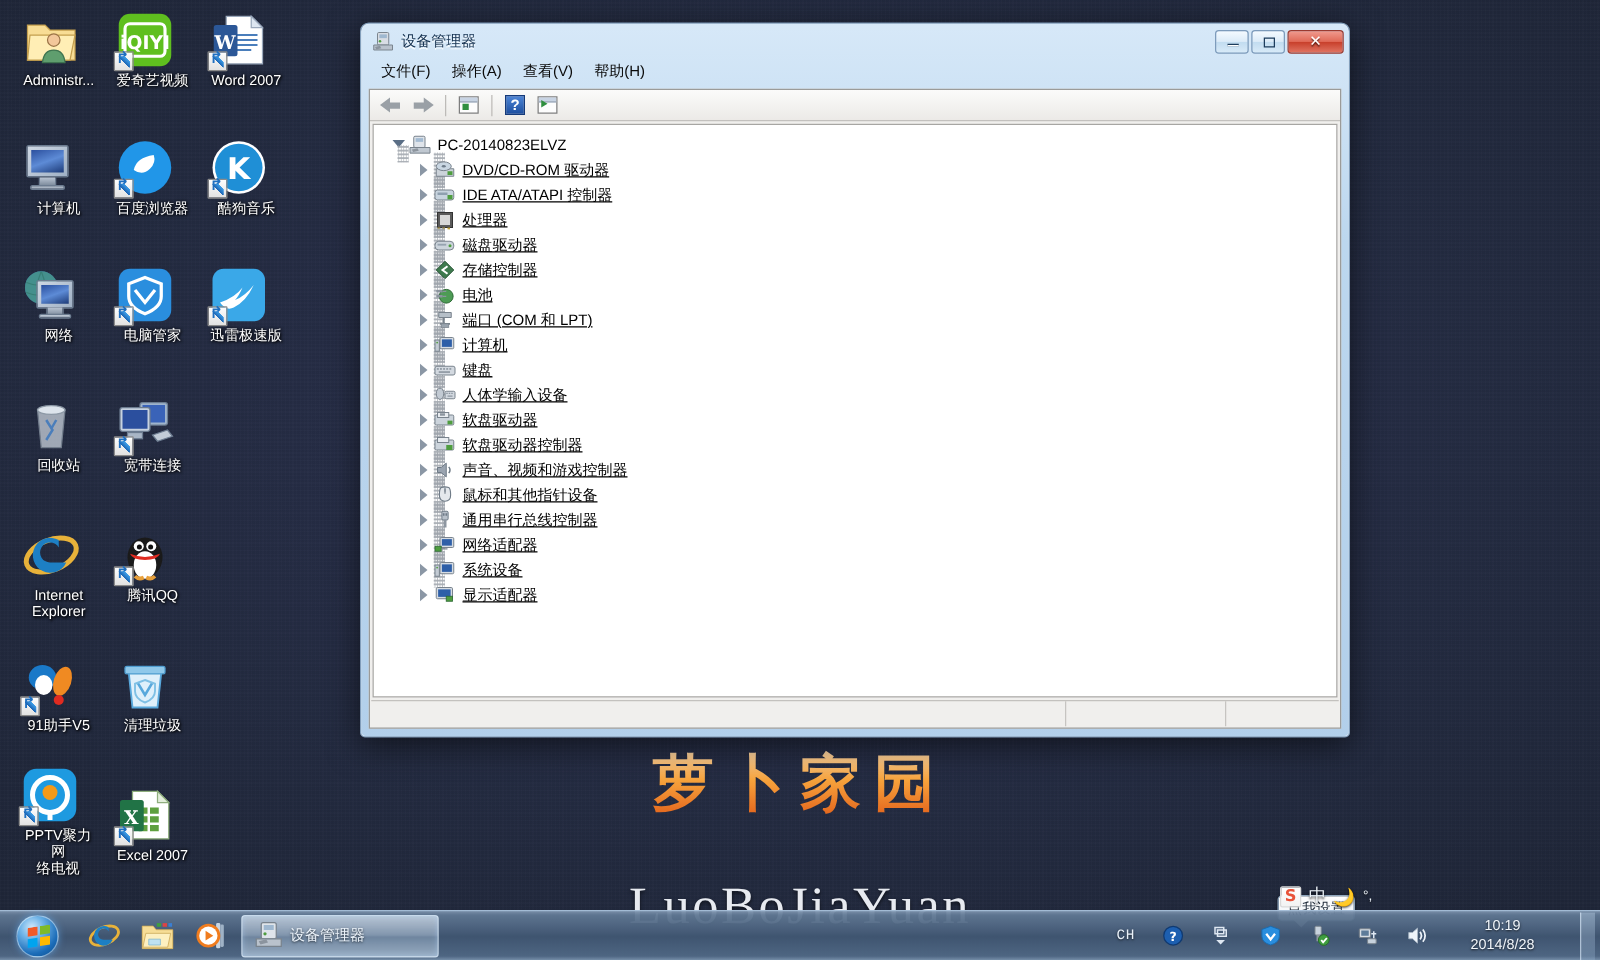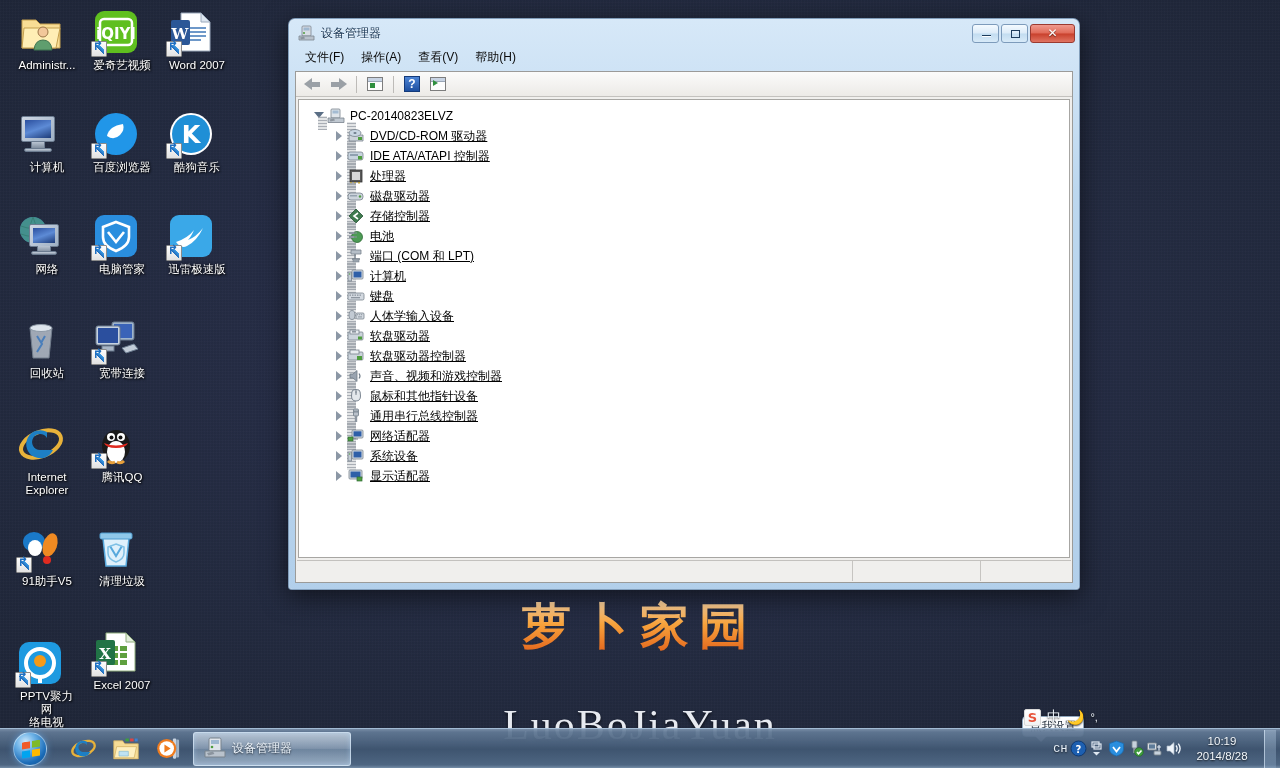--- a/index.html
+++ b/index.html
@@ -424,21 +424,21 @@
     border: 1px solid rgba(215,232,248,0.75);
     border-radius: 3px;
     background: linear-gradient(180deg, rgba(238,246,253,0.62) 0%, rgba(198,216,236,0.48) 48%, rgba(168,192,216,0.45) 52%, rgba(212,228,244,0.55) 100%);
     box-shadow: 0 0 5px rgba(180,215,250,0.45) inset;
     font-size: 12px; color: #edf4fb;
     text-shadow: 0 1px 2px rgba(0,0,0,0.7);
     cursor: default;
   }
   #tray {
     margin-left: auto;
-    display: flex; align-items: center; gap: 2px;
+    display: flex; align-items: center; gap: 22px;
     padding-right: 4px; height: 100%;
   }
   .tray-ico { width: 17px; height: 17px; position: relative; cursor: default; }
   #tray-ch {
     font-size: 11.5px; color: #e9f1f9; letter-spacing: .5px;
     text-shadow: 0 1px 2px rgba(0,0,0,0.7);
     font-family: "Liberation Mono", monospace;
     cursor: default;
   }
   #clock {
@@ -649,21 +649,21 @@
         <svg width="48" height="48" viewBox="0 0 48 48">
           <path d="M11 14 h26 l-3 28 h-20 z" fill="#dff0fb" stroke="#58a8dc" stroke-width="1.5"></path>
           <rect x="8" y="9" width="32" height="6" rx="1.5" fill="#8fc8ea" stroke="#4f9dd0"></rect>
           <path d="M18 22 L24 32 L30 22" fill="none" stroke="#58a8dc" stroke-width="2"></path>
           <path d="M24 20 l8 3 v6 q0 6 -8 9 q-8 -3 -8 -9 v-6 z" fill="none" stroke="#7fc0e5" stroke-width="1.5"></path>
         </svg>
       </div>
       <div class="lbl">清理垃圾</div>
     </div>
 
-    <div class="dicon" style="left:0px; top:639px; width:80px;">
+    <div class="dicon" style="left:0px; top:612px; width:80px;">
       <div class="glyph">
         <svg width="48" height="48" viewBox="0 0 48 48">
           <rect x="3" y="3" width="42" height="42" rx="10" fill="#1e9ae0"></rect>
           <circle cx="24" cy="24" r="14" fill="none" stroke="#ffffff" stroke-width="4"></circle>
           <circle cx="24" cy="22" r="6" fill="#f59a18"></circle>
           <path d="M24 38 v6" stroke="#ffffff" stroke-width="4"></path>
         </svg>
         <div class="shortcut-arrow"></div>
       </div>
       <div class="lbl">PPTV聚力 网

